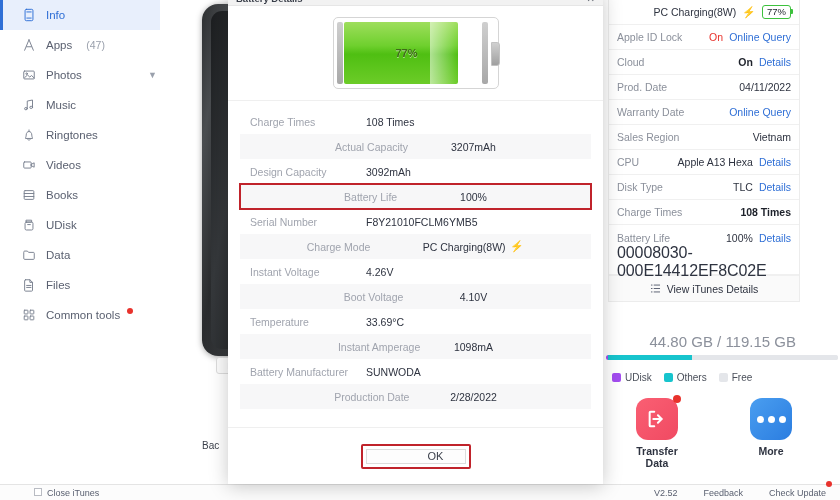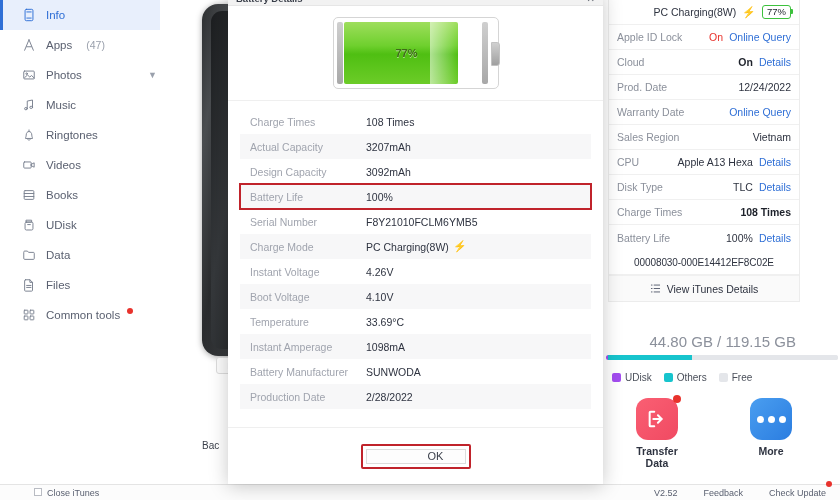--- a/index.html
+++ b/index.html
@@ -84,21 +84,21 @@
   .bolt { color:#3dc13d; font-size:11px; }
   .pct-pill {
     border:1px solid #3dc13d; border-radius:3px; color:#1e222b;
     font-size:9.5px; padding:0 4px; line-height:12px; position:relative;
   }
   .pct-pill:after{
     content:""; position:absolute; right:-3px; top:3px; width:2px; height:5px;
     background:#3dc13d; border-radius:0 1px 1px 0;
   }
   .r-udid { justify-content:center; }
-  .r-udid .r-val { font-size:10px; letter-spacing:-0.1px; }
+  .r-udid .r-val { font-size:16px; letter-spacing:-0.1px; }
   .r-viewdev {
     display:flex; align-items:center; justify-content:center; gap:6px;
     height:26px; font-size:10.5px; color:#2e3340; background:#fafafa;
     border-top:1px solid #f0f0f0; cursor:pointer;
   }
   .list-ico { width:11px; height:11px; color:#5a6070; }
   .list-ico svg{ width:11px;height:11px;display:block; }
 
   .storage-wrap { position:absolute; left:8px; top:333px; width:232px; }
   .storage-size { text-align:right; font-size:15px; color:#8b909b; padding-right:44px; }
@@ -173,21 +173,21 @@
     position:absolute; left:0; right:0; top:0; bottom:0;
     display:flex; align-items:center; justify-content:center;
     font-size:11px; color:#3e6b18; font-weight:bold; text-shadow:0 1px 0 rgba(255,255,255,.5);
     padding-right:18px;
   }
 
   .d-rows { padding: 8px 12px 0 12px; }
   .d-row {
     display:flex; align-items:center; height:25px; font-size:10.5px; padding:0 10px;
   }
-  .d-row.alt { background:#f7f7f8; }
+  .d-row.alt { background:#f7f7f8;justify-content:center; }
   .d-row .dk { width:116px; color:#a0a4ae; white-space:nowrap; }
   .d-row .dv { color:#2e3340; white-space:nowrap; display:flex; align-items:center; gap:5px;}
   .d-row.highlight { outline:2px solid #c0232b; outline-offset:-1px; position:relative; z-index:2;}
 
   .modal-footer {
     position:absolute; left:0; right:0; bottom:0; height:57px;
     border-top:1px solid #efefef; display:flex; align-items:center; justify-content:center;
   }
   .ok-outer { padding:3px; border:2px solid #c0232b; border-radius:2px; }
   .ok-btn {
@@ -339,21 +339,21 @@
           <div class="r-row">
             <span class="r-label">Cloud</span>
             <span class="r-vals">
               <span class="r-on-dark">On</span>
               <span class="r-link">Details</span>
             </span>
           </div>
           <div class="r-row">
             <span class="r-label">Prod. Date</span>
             <span class="r-vals">
-              <span class="r-val">12/24/2022</span>
+              <span class="r-val">04/11/2022</span>
             </span>
           </div>
           <div class="r-row">
             <span class="r-label">Warranty Date</span>
             <span class="r-vals">
               <span class="r-link">Online Query</span>
             </span>
           </div>
           <div class="r-row">
             <span class="r-label">Sales Region</span>

